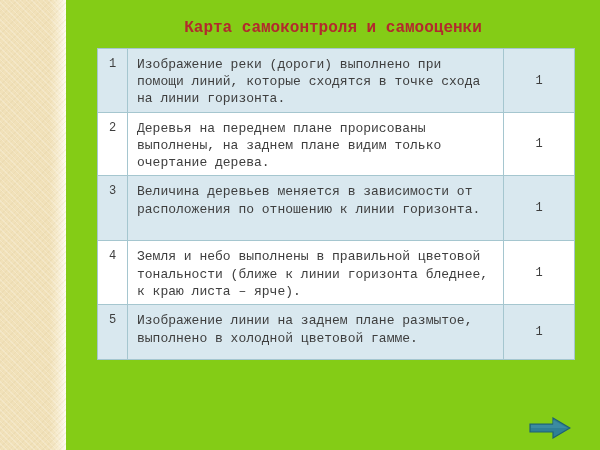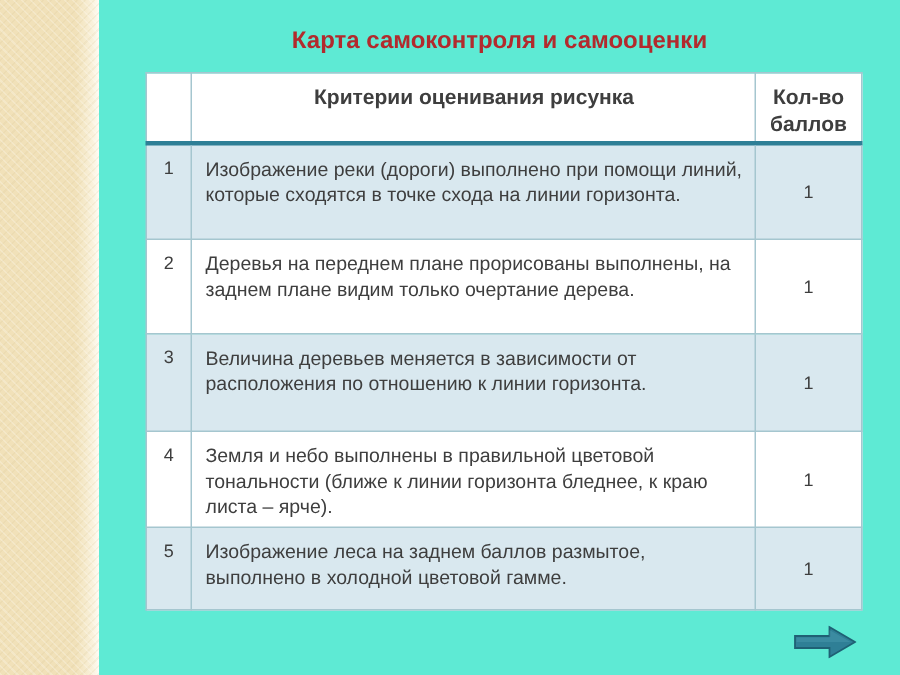--- a/index.html
+++ b/index.html
@@ -1,21 +1,21 @@
 <!DOCTYPE html>
 <html><head>
 <meta charset="utf-8">
 <style>
   html,body{margin:0;padding:0;}
   .slide{
     position:relative;
     width:600px;height:450px;
-    background:#5eead4;
+    background:#84cc16;
     overflow:hidden;
-    font-family:Liberation Sans, sans-serif;
+    font-family:Liberation Mono, monospace;
     color:#3e3e3e;
   }
   
   .side-strip{
     position:absolute;left:0;top:0;width:66px;height:450px;
     background:linear-gradient(90deg,#f1e1b9 0px,#f1e1b9 50px,#f5e9c9 56px,#faf2dd 62px,#fefcf4 66px);
   }
   .side-strip::after{
     content:"";position:absolute;inset:0;
     background:
@@ -71,25 +71,20 @@
 <body>
 
 <div class="slide">
 
   <div class="side-strip"></div>
 
   <div class="slide-title">Карта самоконтроля и самооценки</div>
 
   <table class="criteria-table">
     <tbody>
-      <tr class="head-row">
-        <td class="col-num"></td>
-        <td class="col-criteria">Критерии оценивания рисунка</td>
-        <td class="col-points">Кол-во баллов</td>
-      </tr>
       <tr class="r1 band-blue">
         <td class="col-num">1</td>
         <td class="col-criteria">Изображение реки (дороги) выполнено при помощи линий, которые сходятся в точке схода на линии горизонта.</td>
         <td class="col-points">1</td>
       </tr>
       <tr class="r2 band-white">
         <td class="col-num">2</td>
         <td class="col-criteria">Деревья на переднем плане  прорисованы выполнены, на заднем плане видим только очертание дерева.</td>
         <td class="col-points">1</td>
       </tr>
@@ -98,21 +93,21 @@
         <td class="col-criteria">Величина деревьев  меняется в зависимости от расположения по отношению к линии горизонта.</td>
         <td class="col-points">1</td>
       </tr>
       <tr class="r4 band-white">
         <td class="col-num">4</td>
         <td class="col-criteria">Земля и небо выполнены в правильной  цветовой тональности (ближе к линии горизонта бледнее, к краю листа – ярче).</td>
         <td class="col-points">1</td>
       </tr>
       <tr class="r5 band-blue">
         <td class="col-num">5</td>
-        <td class="col-criteria">Изображение леса на заднем баллов размытое, выполнено в холодной цветовой гамме.</td>
+        <td class="col-criteria">Изображение линии на заднем плане размытое, выполнено в холодной цветовой гамме.</td>
         <td class="col-points">1</td>
       </tr>
     </tbody>
   </table>
 
   <button class="next-arrow" title="">
     <span>
       <svg width="42" height="22" viewBox="0 0 42 22">
         <polygon points="1,7 24,7 24,1 41,11 24,21 24,15 1,15" fill="#2f7f96" stroke="#1f6074" stroke-width="1.2"></polygon>
         <polygon points="2,8 24,8 24,3 38,11 24,11 2,11" fill="#4596ab" opacity="0.55"></polygon>

